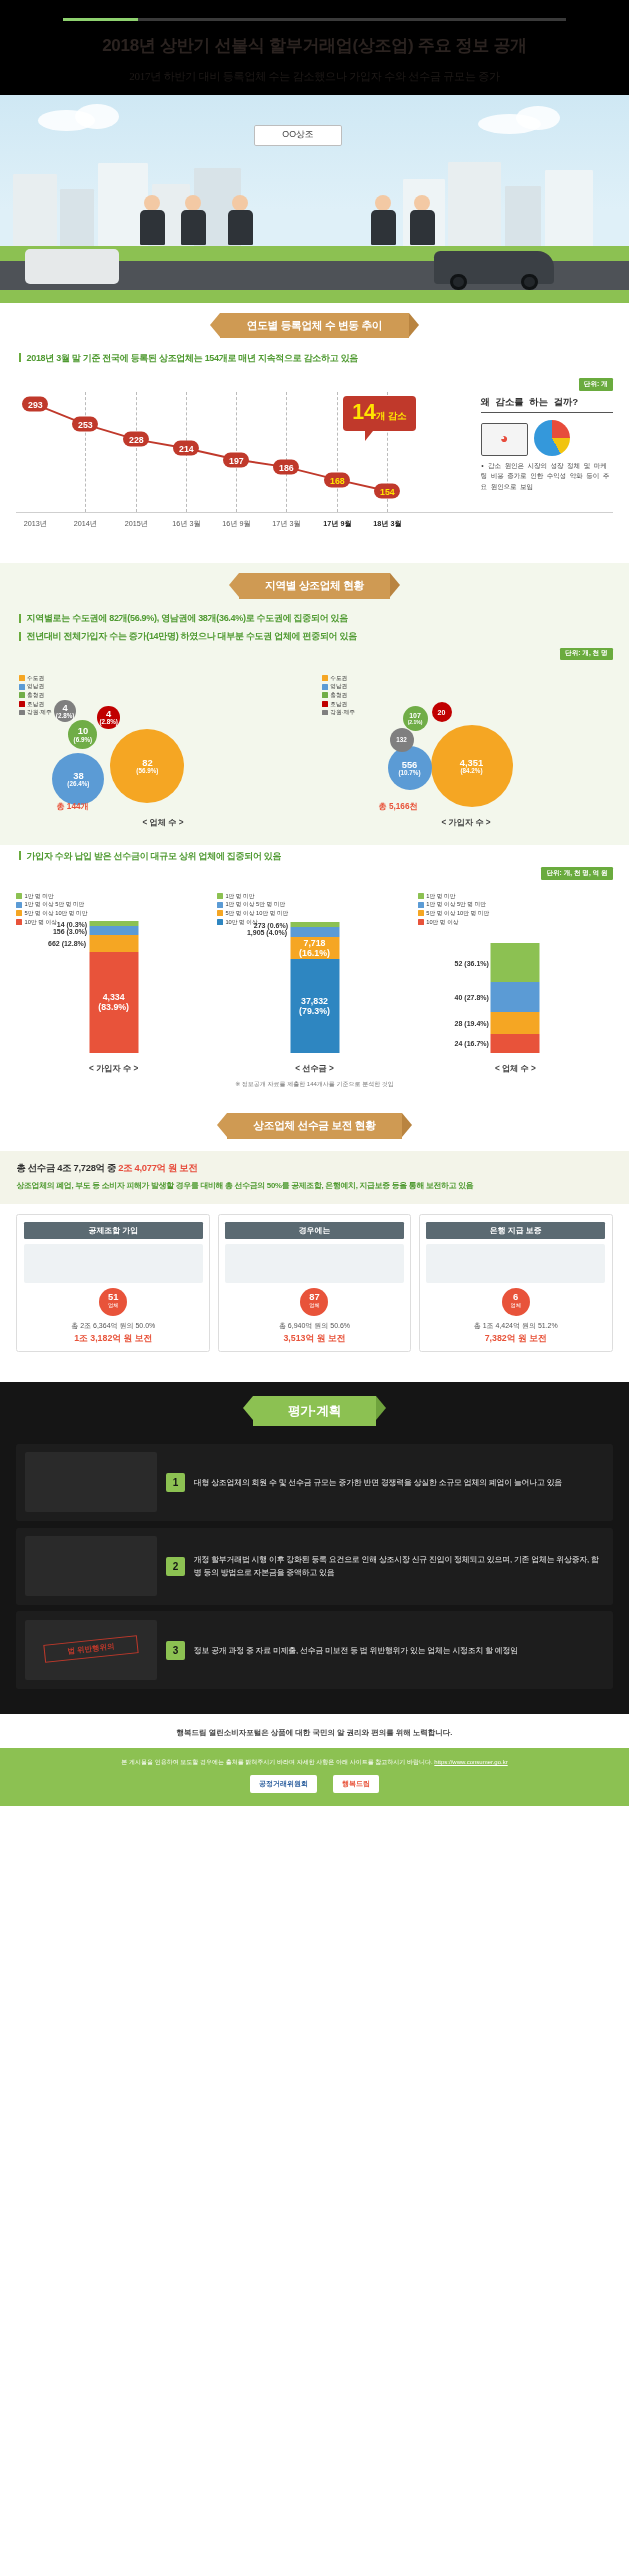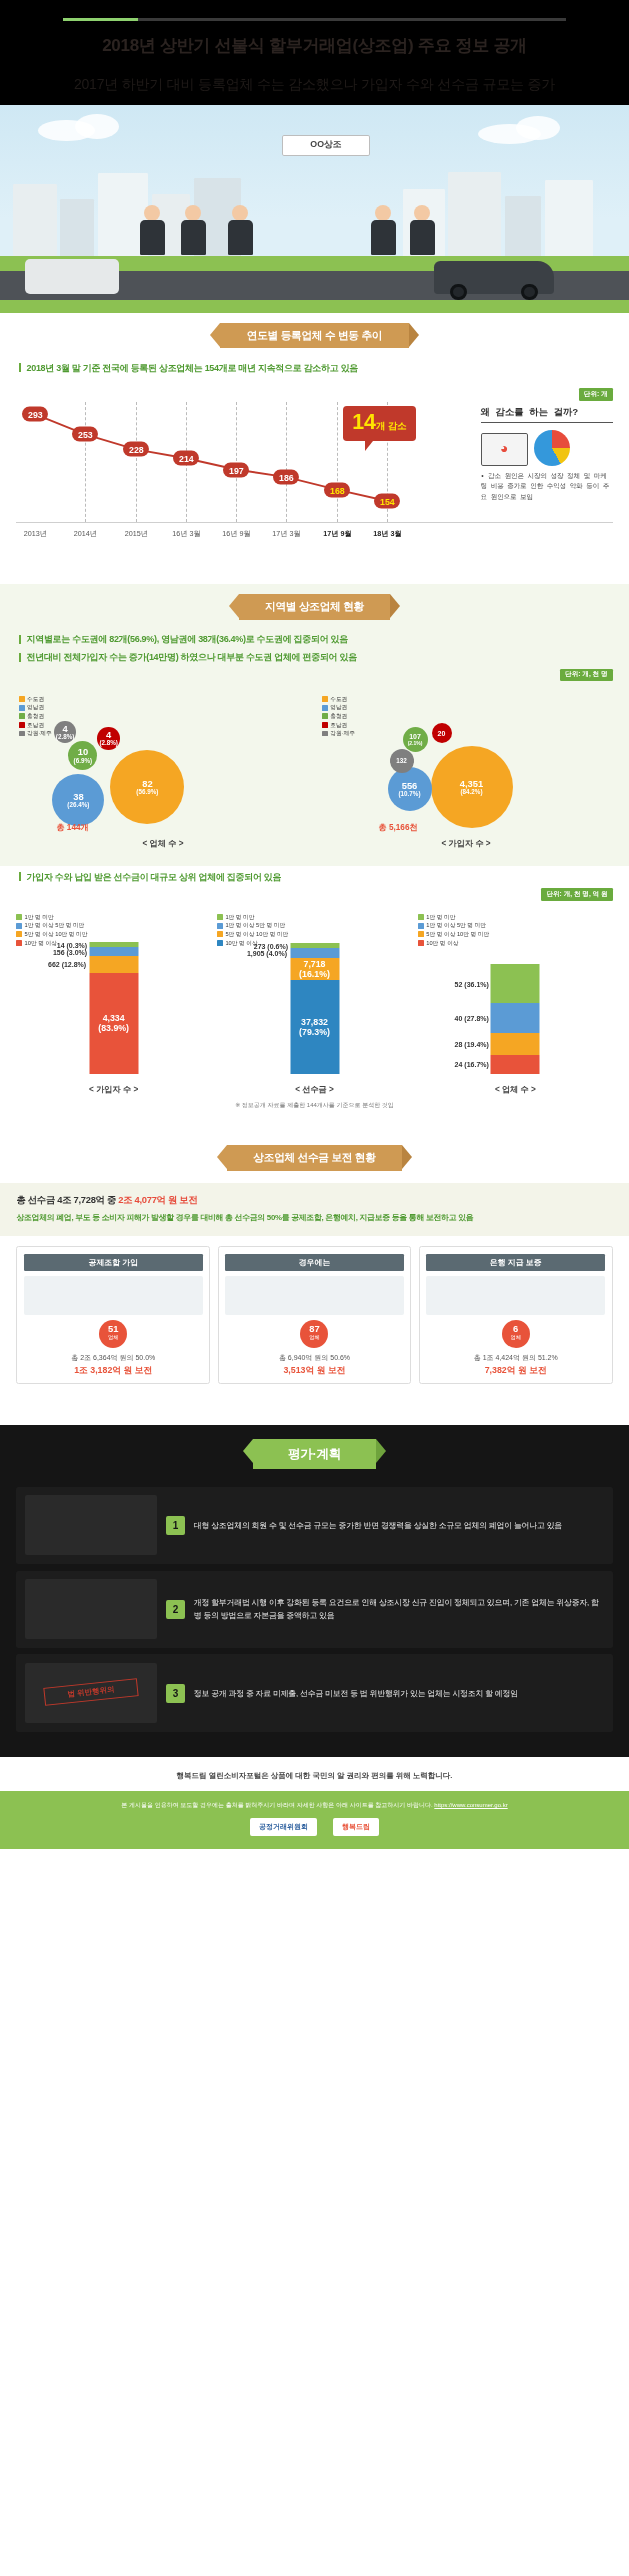--- a/index.html
+++ b/index.html
@@ -23,24 +23,25 @@
   .hdr-rule .g { width: 75px; background: #8ed16f; }
   .hdr-rule .d { flex: 1; background: #3a3a3a; }
   .hdr-title {
     color: #2b2320;
     font-size: 17px;
     font-weight: bold;
     letter-spacing: -0.3px;
     line-height: 1.25;
   }
   .hdr-sub {
-    margin-top: 19px;
+    margin-top: 12px;
     color: #1f1a18;
-    font-size: 14px;
+    font-size: 11px;
     letter-spacing: -0.2px;
+    font-family: Liberation Serif, serif;
   }
 
   
   .illus {
     position: relative;
     height: 208px;
     background: linear-gradient(#cfe8f4 0%, #dff0f8 55%, #dff0f8 100%);
     overflow: hidden;
   }
   .illus .cloud {
@@ -52,36 +53,36 @@
   .bldg { position: absolute; bottom: 0; background: #e8eef0; border-radius: 1.3px 1.3px 0 0; }
   .bldg.b2 { background: #d8e3e8; }
   .bldg.b3 { background: #eef4f6; }
   .illus .ground {
     position: absolute; left: 0; right: 0; bottom: 0; height: 57px; background: #8cc152;
   }
   .illus .road {
     position: absolute; left: 0; right: 0; bottom: 12.6px; height: 29px; background: #4e5257;
   }
   .shop-sign {
-    position: absolute; left: 282px; top: 30px; width: 88px; height: 21.4px;
+    position: absolute; left: 254px; top: 30px; width: 88px; height: 21.4px;
     background: #fff; border: 1.9px solid #bdbdbd; border-radius: 1.9px;
-    text-align: center; line-height: 17.6px; font-size: 8.8px; font-weight: bold; color: #444;
+    text-align: center; line-height: 17.6px; font-size: 8.8px; font-weight: normal; color: #444;
   }
   .person { position: absolute; bottom: 58px; width: 28px; }
   .person .head { width: 16.4px; height: 16.4px; border-radius: 50%; background: #f3c9a4; margin: 0 auto; }
   .person .body { width: 25px; height: 35px; background: #2e3338; border-radius: 5px 5px 1.3px 1.3px; margin: -1.3px auto 0 auto; }
   .car {
     position: absolute; bottom: 19px; width: 120px; height: 33px;
     background: #3b4045; border-radius: 6.3px 16.4px 3.8px 3.8px;
   }
   .car .wheel { position: absolute; bottom: -6.3px; width: 16.4px; height: 16.4px; border-radius: 50%; background: #23272b; border: 3.1px solid #101315; }
   .van { position: absolute; bottom: 19px; width: 94px; height: 35px; background: #e6e9ea; border-radius: 5px; }
 
   
-  .section { padding: 0 0 25px 0; }
+  .section { padding: 0 0 14px 0; }
   .ribbon-wrap { text-align: center; padding: 10px 0 8.8px 0; }
   .ribbon {
     display: inline-block; position: relative;
     background: #cf9a53; color: #fff;
     font-size: 10.7px; font-weight: bold; letter-spacing: -0.3px;
     padding: 5.7px 26.4px; 
   }
   .ribbon:before, .ribbon:after {
     content: ""; position: absolute; top: 0; border-style: solid; height: 0; width: 0;
   }

